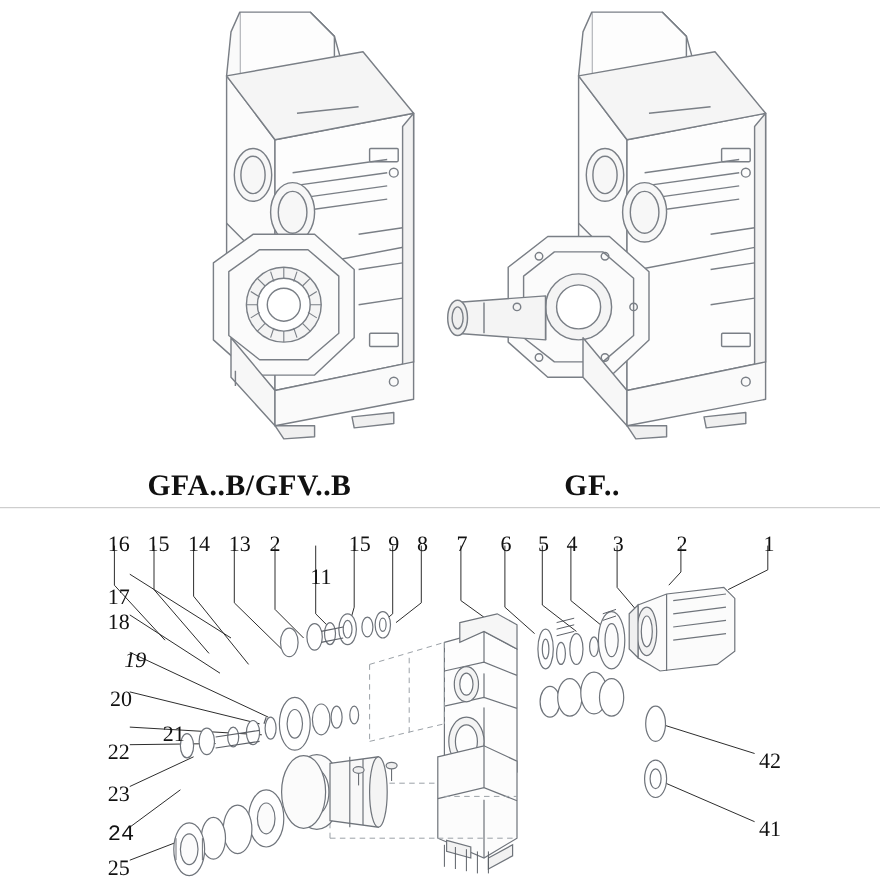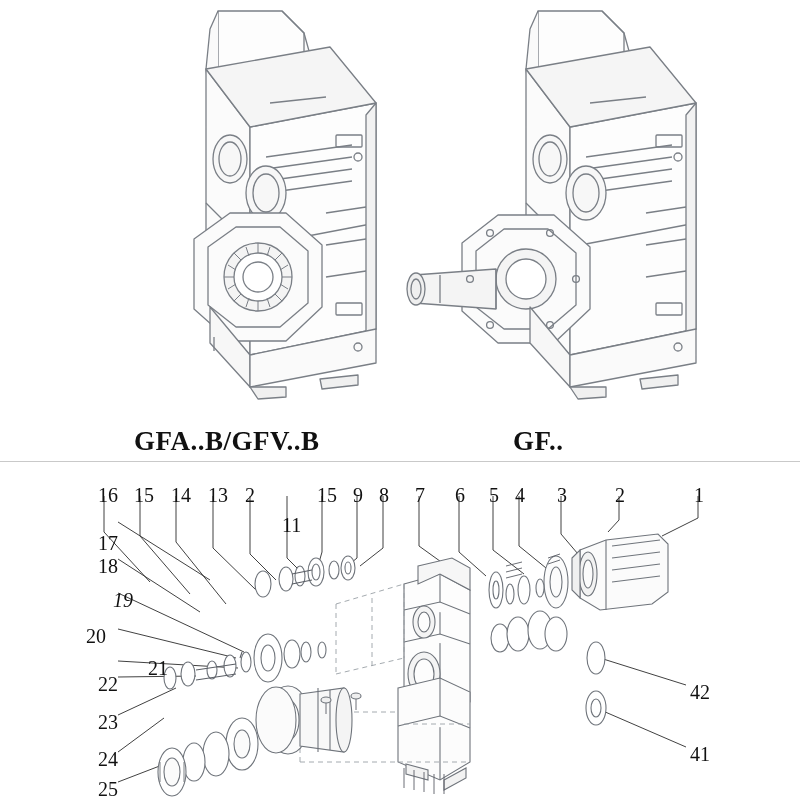--- a/index.html
+++ b/index.html
@@ -381,25 +381,25 @@
     <div class="callout" style="left:489px;top:22px;">5</div>
     <div class="callout" style="left:515px;top:22px;">4</div>
     <div class="callout" style="left:557px;top:22px;">3</div>
     <div class="callout" style="left:615px;top:22px;">2</div>
     <div class="callout" style="left:694px;top:22px;">1</div>
 
     
     <div class="callout" style="left:98px;top:56px;margin-top:14px;">17</div>
     <div class="callout" style="left:98px;top:93px;">18</div>
     <div class="callout" style="left:113px;top:127px;font-style:italic;">19</div>
-    <div class="callout" style="left:86px;top:163px;">20</div>
+    <div class="callout" style="left:100px;top:163px;">20</div>
     <div class="callout" style="left:108px;top:195px;margin-left:40px;">21</div>
     <div class="callout" style="left:98px;top:211px;">22</div>
     <div class="callout" style="left:98px;top:249px;">23</div>
-    <div class="callout" style="left:98px;top:286px;">24</div>
+    <div class="callout" style="left:98px;top:286px;font-family:Liberation Mono, monospace;">24</div>
     <div class="callout" style="left:98px;top:316px;">25</div>
 
     
     <div class="callout" style="left:690px;top:219px;">42</div>
     <div class="callout" style="left:690px;top:281px;">41</div>
   </div>
 
 </div>
 
 </body></html>

